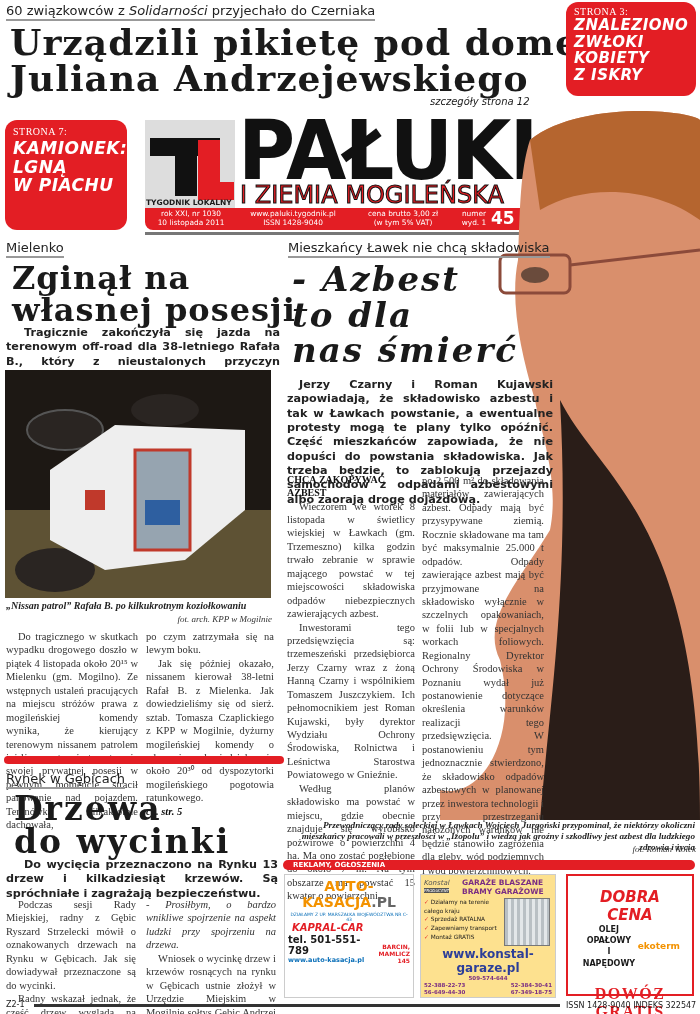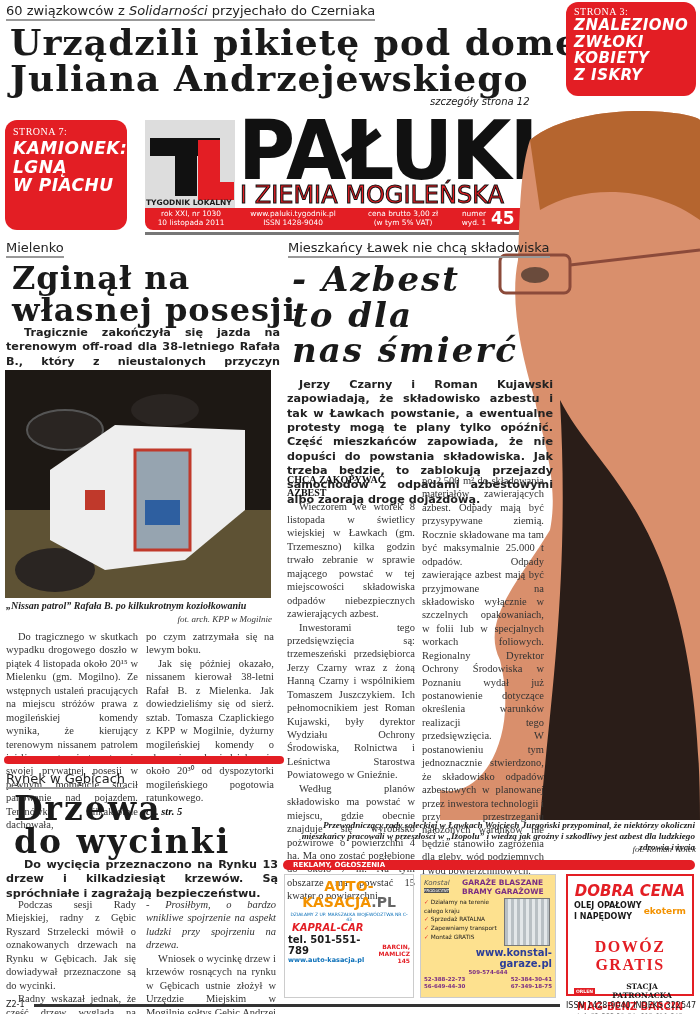--- a/index.html
+++ b/index.html
@@ -189,37 +189,37 @@
   </div>
   <div style="display:flex;margin-top:2px">
     <div style="font-size:5.8px;line-height:1.5;width:80px">
       <div><span style="color:#e31e24">✓</span> <span>Działamy na terenie całego kraju</span></div>
       <div><span style="color:#e31e24">✓</span> <span>Sprzedaż RATALNA</span></div>
       <div><span style="color:#e31e24">✓</span> <span>Zapewniamy transport</span></div>
       <div><span style="color:#e31e24">✓</span> <span>Montaż GRATIS</span></div>
     </div>
     <div style="width:46px;height:48px;background:repeating-linear-gradient(90deg,#b9c0c4 0 3px,#e3e7e9 3px 6px);border:1px solid #777"></div>
   </div>
-  <div style="font-size:10px;font-weight:bold;color:#2c3e99;text-align:right;margin-top:1px">www.konstal-garaze.pl</div>
+  <div style="font-size:12px;font-weight:bold;color:#2c3e99;text-align:center;margin-top:1px">www.konstal-garaze.pl</div>
   <div style="font-size:5.5px;font-weight:bold;color:#7a2d84;text-align:center;line-height:1.3">
     <div>509-574-644</div>
     <div style="display:flex;justify-content:space-between">
         <span>52-388-22-73</span>
         <span>52-384-30-41</span>
       </div>
     <div style="display:flex;justify-content:space-between">
         <span>56-649-44-30</span>
         <span>67-349-18-75</span>
       </div>
   </div>
 </div>
 
-<div class="abs" style="left:566px;top:874px;width:128px;height:122px;border:2px solid #e31e24;padding:6px;font-family:'DejaVu Sans',sans-serif;text-align:center">
+<div class="abs" style="left:566px;top:874px;width:128px;height:122px;border:2px solid #e31e24;padding:12px;font-family:'DejaVu Sans',sans-serif;text-align:center">
   <div style="font-size:15px;font-weight:bold;font-style:italic;color:#e31e24">DOBRA CENA</div>
-  <div style="display:flex;justify-content:space-between;align-items:center;text-align:left">
+  <div style="display:flex;justify-content:space-between;align-items:center;text-align:center">
     <div style="font-size:8px;font-weight:bold;line-height:1.4">
         <div>OLEJ OPAŁOWY</div>
         <div>I NAPĘDOWY</div>
       </div>
     <div style="font-size:9px;font-weight:bold;color:#f39200">ekoterm</div>
   </div>
   <div style="font-family:Liberation Serif, serif;font-size:16px;font-weight:bold;color:#e31e24;letter-spacing:1.5px;margin-top:16px">DOWÓZ GRATIS</div>
   <div style="display:flex;align-items:center;gap:3px;margin-top:8px">
     <span style="background:#e31e24;color:#fff;font-size:4.5px;padding:1px 2px;font-weight:bold">ORLEN</span>
     <span style="font-family:'DejaVu Serif',serif;font-size:7.5px;font-weight:bold">STACJA PATRONACKA</span>

